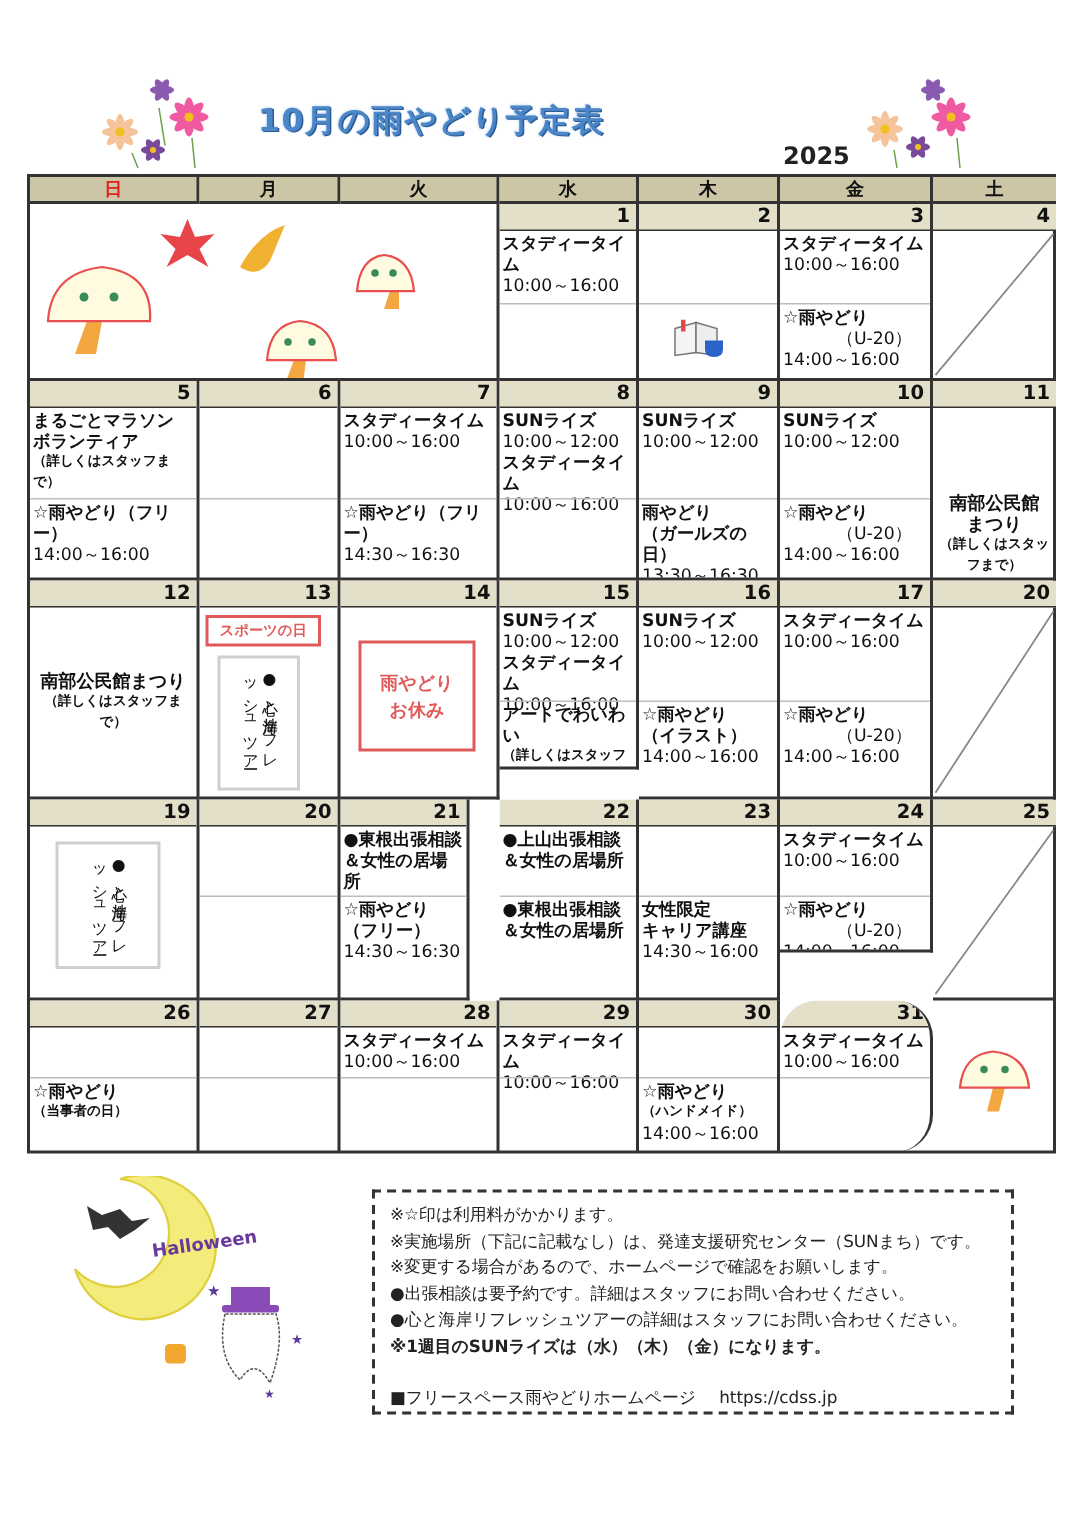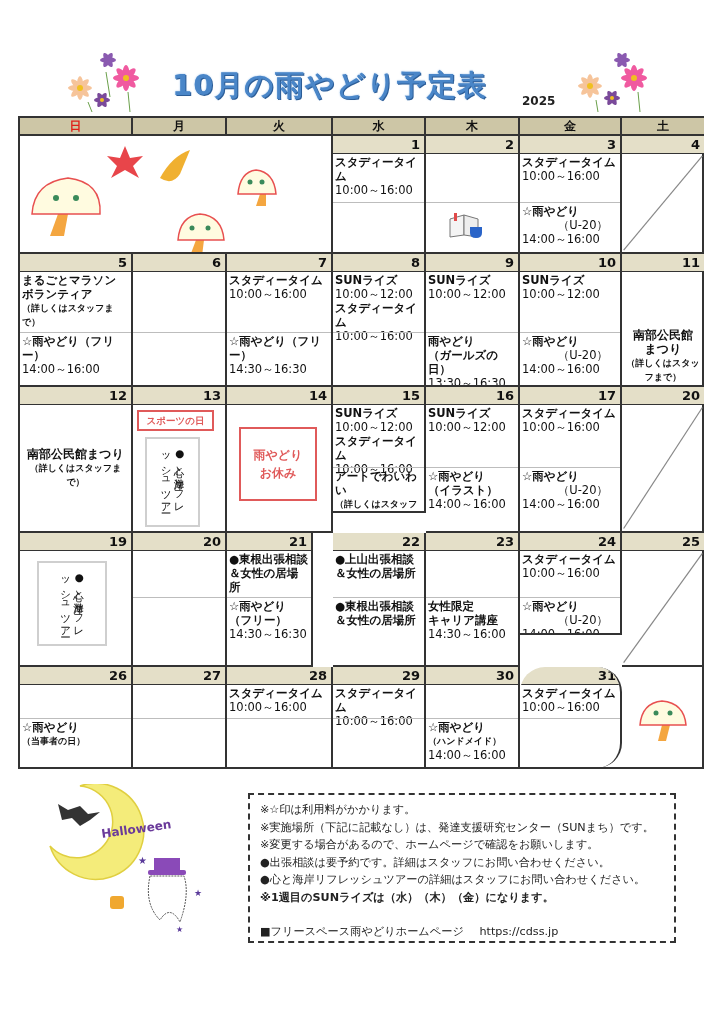--- a/index.html
+++ b/index.html
@@ -1,25 +1,25 @@
 <!DOCTYPE html>
 <html><head>
 <meta charset="utf-8">
 <style>
   * { box-sizing: border-box; margin: 0; padding: 0; }
   body {
     width: 724px; height: 1024px; background: #ffffff; position: relative; overflow: hidden;
     font-family: "DejaVu Sans", "Liberation Sans", sans-serif; color: #111;
   }
   .title {
-    position: absolute; left: 172px; top: 66px; font-size: 29px; font-weight: bold;
+    position: absolute; left: 172px; top: 66px; font-size: 21px; font-weight: bold;
     color: #4a86c8; letter-spacing: 1px;
     text-shadow: 1px 1px 0 #2c5d97, 0 0 2px #9fc3ea;
   }
-  .year { position: absolute; left: 522px; top: 94px; font-size: 12px; font-weight: bold; color: #222; }
+  .year { position: absolute; left: 522px; top: 94px; font-size: 16px; font-weight: bold; color: #222; }
   .flower { position: absolute; }
   .grid {
     position: absolute; left: 18px; top: 116px; width: 686px; height: 653px;
     border: 2px solid #333; background: #fff;
   }
   .hdr { position: absolute; top: 0; height: 18px; background: #cdc6a6; border-right: 2px solid #333; border-bottom: 2px solid #333;
     font-size: 12px; font-weight: bold; text-align: center; line-height: 17px; }
   .hdr.sun { color: #e0201a; }
   .cell { position: absolute; border-right: 2px solid #333; border-bottom: 2px solid #333; overflow: hidden; }
   .dateband { position: absolute; left: 0; right: 0; top: 0; height: 18px; background: #e4dfc8; border-bottom: 1.5px solid #333;

